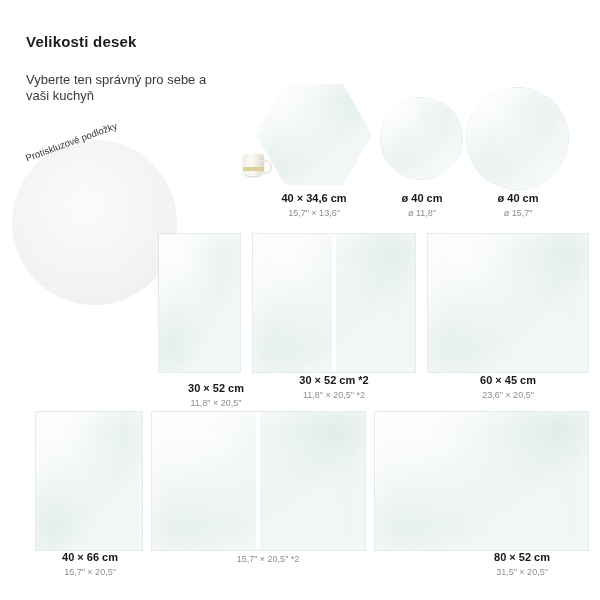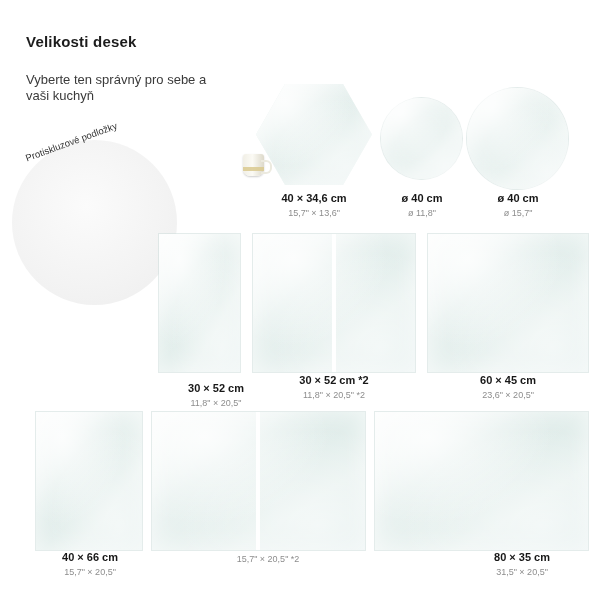--- a/index.html
+++ b/index.html
@@ -213,17 +213,17 @@
 
   <div class="board" style="left:152px; top:412px; width:213px; height:138px;">
     <div class="split-line" style="left:104px;"></div>
   </div>
   <div class="caption" style="left:198px; top:551px; width:140px;">
     <span class="cap-sub">15,7" × 20,5" *2</span>
   </div>
 
   <div class="board" style="left:375px; top:412px; width:213px; height:138px;"></div>
   <div class="caption" style="left:462px; top:551px; width:120px;">
-    <span class="cap-main">80 × 35 cm</span>
+    <span class="cap-main">80 × 52 cm</span>
     <span class="cap-sub">31,5" × 20,5"</span>
   </div>
 
 </div>
 
 </body></html>

